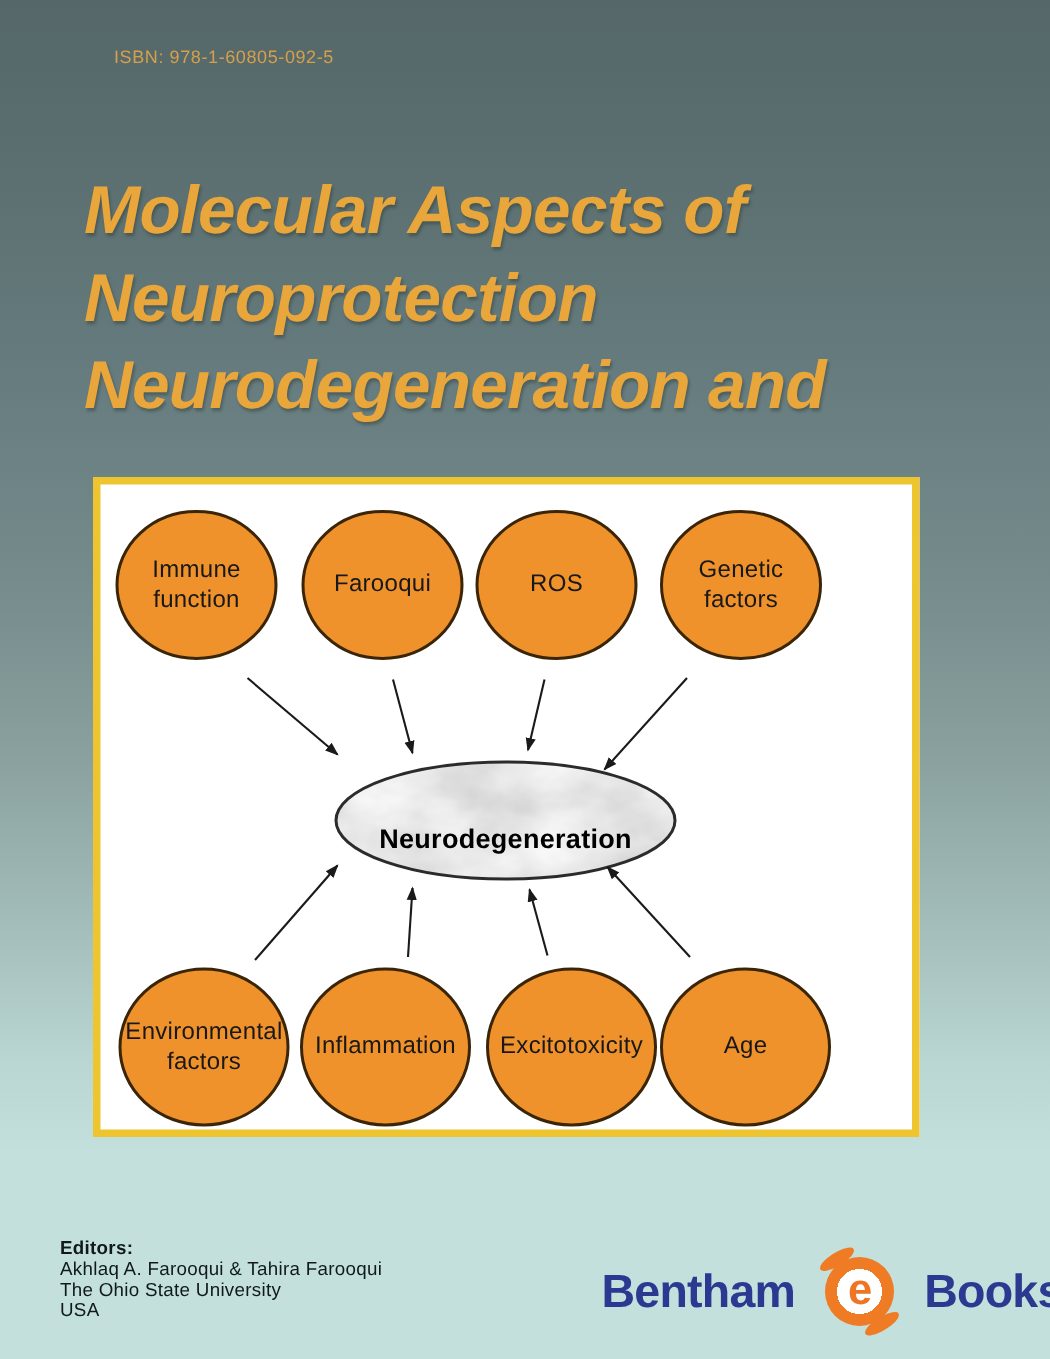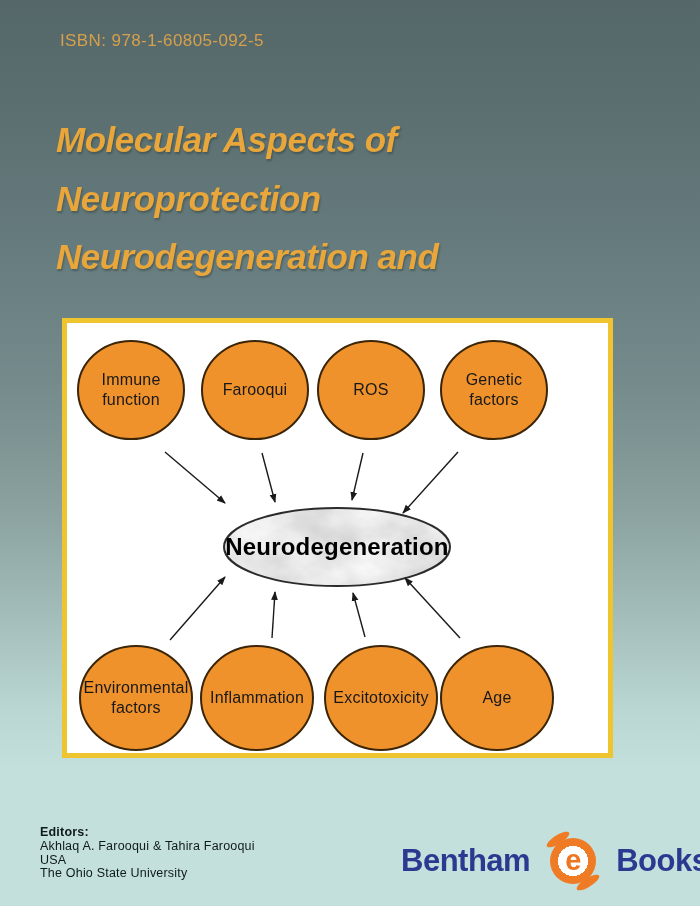--- a/index.html
+++ b/index.html
@@ -4,45 +4,45 @@
 <style>
   html,body { margin:0; padding:0; background:#222; }
   .stage {
     position:relative; width:700px; height:906px; margin:0 auto; overflow:hidden;
     font-family:"Liberation Sans", sans-serif;
     background:linear-gradient(180deg,
       #556768 0%, #5b6f70 12%, #657a7c 26%, #748a8b 42%,
       #8aa19f 56%, #a3bdba 68%, #b9d6d2 78%, #c3e0dc 85%, #c3e0dc 100%);
   }
   .isbn {
-    position:absolute; left:60px; top:31px;
-    font-size:17px; letter-spacing:.4px; color:#d5a04b;
+    position:absolute; left:76px; top:31px;
+    font-size:12px; letter-spacing:.4px; color:#d5a04b;
   }
   .title {
     position:absolute; left:56px; top:111px; margin:0;
-    font-size:35px; line-height:58.5px; font-weight:700; font-style:italic;
+    font-size:45px; line-height:58.5px; font-weight:700; font-style:italic;
     letter-spacing:-0.5px; color:#e8a63b;
     text-shadow:1px 2px 2px rgba(30,40,35,0.35);
   }
   .title span { display:block; }
   .panel {
     position:absolute; left:62px; top:318px;
     width:541px; height:430px; background:#ffffff;
     border:5px solid #efc52f;
   }
   .diagram-svg { position:absolute; left:0; top:0; width:541px; height:430px; }
   .factor-label {
     position:absolute; transform:translate(-50%,-50%);
     text-align:center; font-size:16px; line-height:1.22; color:#181818;
     letter-spacing:.2px;
   }
   .center-label {
     position:absolute; transform:translate(-50%,-50%);
-    text-align:center; font-size:24px; font-weight:700; color:#000;
-    width:230px; letter-spacing:.2px;
+    text-align:center; font-size:18px; font-weight:700; color:#000;
+    width:230px; letter-spacing:.2px;margin-top:13px;
   }
   .editors {
     position:absolute; left:40px; top:826px;
     font-size:12.5px; line-height:13.8px; color:#10191c; letter-spacing:.2px;
   }
   .ed-heading { font-weight:700; }
   .brand {
     position:absolute; left:401px; top:838px;
     display:flex; align-items:center; gap:20px;
     color:#2b3990; font-weight:700; font-size:31px; letter-spacing:-0.5px;
@@ -132,22 +132,22 @@
     <div class="factor-label" style="left:190px; top:375px; width:118px;">Inflammation</div>
     <div class="factor-label" style="left:314px; top:375px; width:118px;">Excitotoxicity</div>
     <div class="factor-label" style="left:430px; top:375px; width:100px;">Age</div>
 
     <div class="center-label" style="left:270px; top:224px;">Neurodegeneration</div>
   </div>
 
   <div class="editors">
     <div class="ed-heading">Editors:</div>
     <div>Akhlaq A. Farooqui &amp; Tahira Farooqui</div>
+    <div>The Ohio State University</div>
     <div>USA</div>
-    <div>The Ohio State University</div>
   </div>
 
   <div class="brand">
     <span>Bentham</span>
     <span class="e-badge">
       <span class="e-disc"></span>
       <span class="e-letter">e</span>
     </span>
     <span>Books</span>
   </div>

